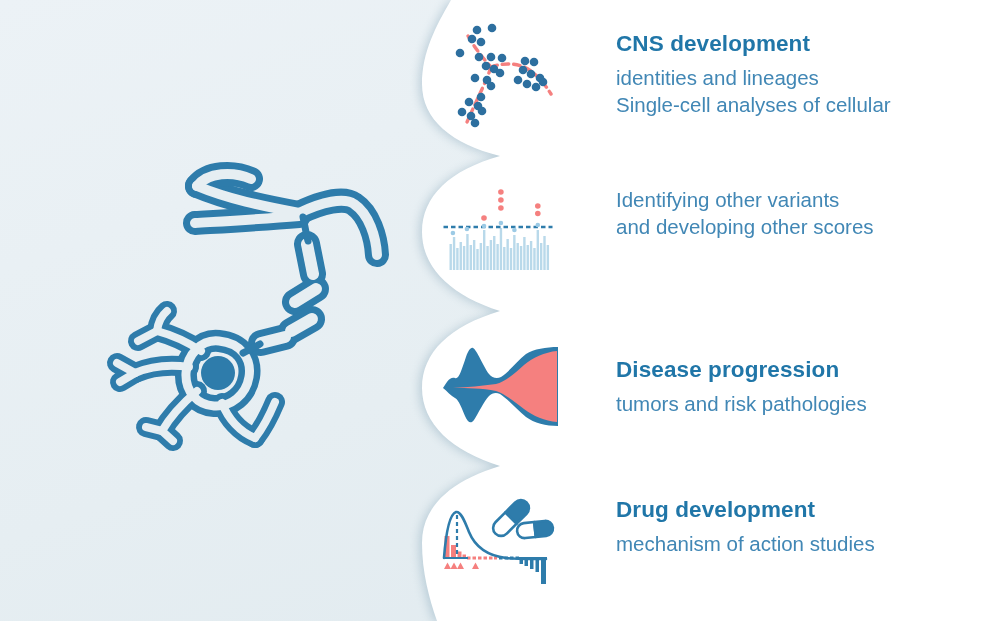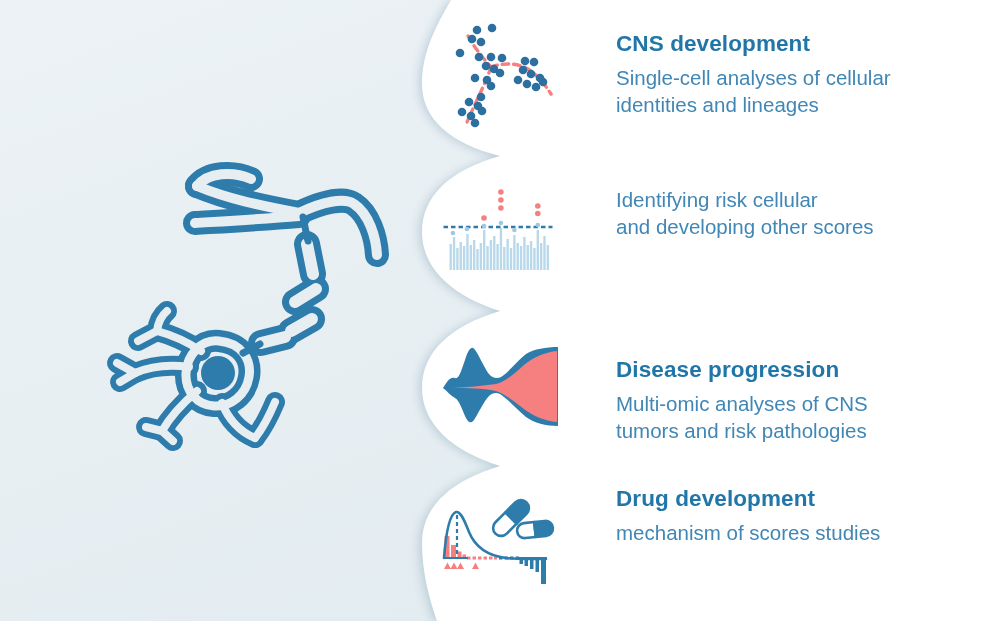--- a/index.html
+++ b/index.html
@@ -255,30 +255,29 @@
       <g transform="translate(535,529.5) rotate(-6)">
         <path d="M0,-7.5 H-10.5 A7.5,7.5 0 0,0 -10.5,7.5 H0 Z" fill="#ffffff" stroke="#2e7cab" stroke-width="2.6" stroke-linejoin="round"></path>
         <path d="M0,-7.5 H10.5 A7.5,7.5 0 0,1 10.5,7.5 H0 Z" fill="#2e7cab" stroke="#2e7cab" stroke-width="2.6" stroke-linejoin="round"></path>
       </g>
     </g>
   </svg>
 
   <div class="sections">
     <div class="section" style="top:31px">
       <h2>CNS development</h2>
+      <p>identities and lineages</p>
       <p>Single-cell analyses of cellular</p>
-      <p>identities and lineages</p>
     </div>
     <div class="section" style="top:186px">
-      <p>Identifying risk cellular</p>
+      <p>Identifying other variants</p>
       <p>and developing other scores</p>
     </div>
     <div class="section" style="top:357px">
       <h2>Disease progression</h2>
-      <p>Multi-omic analyses of CNS</p>
       <p>tumors and risk pathologies</p>
     </div>
-    <div class="section" style="top:486px">
+    <div class="section" style="top:497px">
       <h2>Drug development</h2>
-      <p>mechanism of scores studies</p>
+      <p>mechanism of action studies</p>
     </div>
   </div>
 </div>
 
 </body></html>

